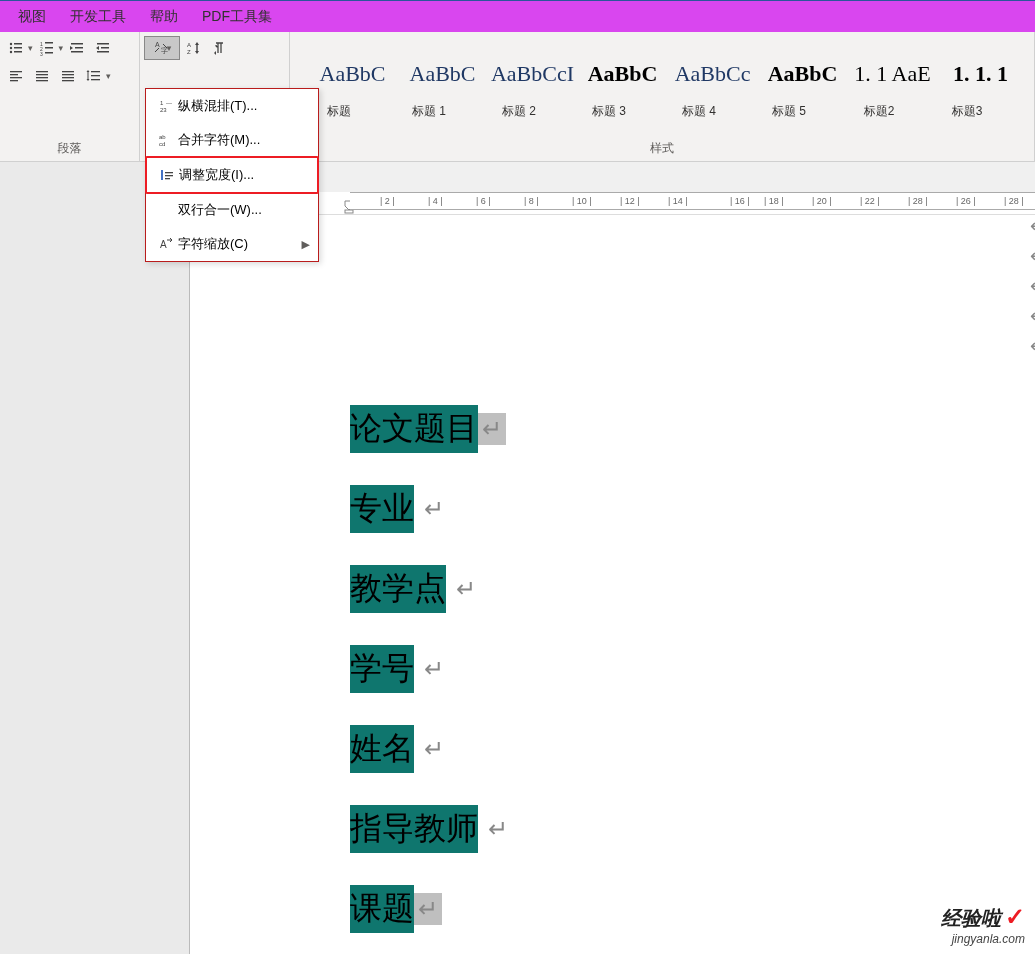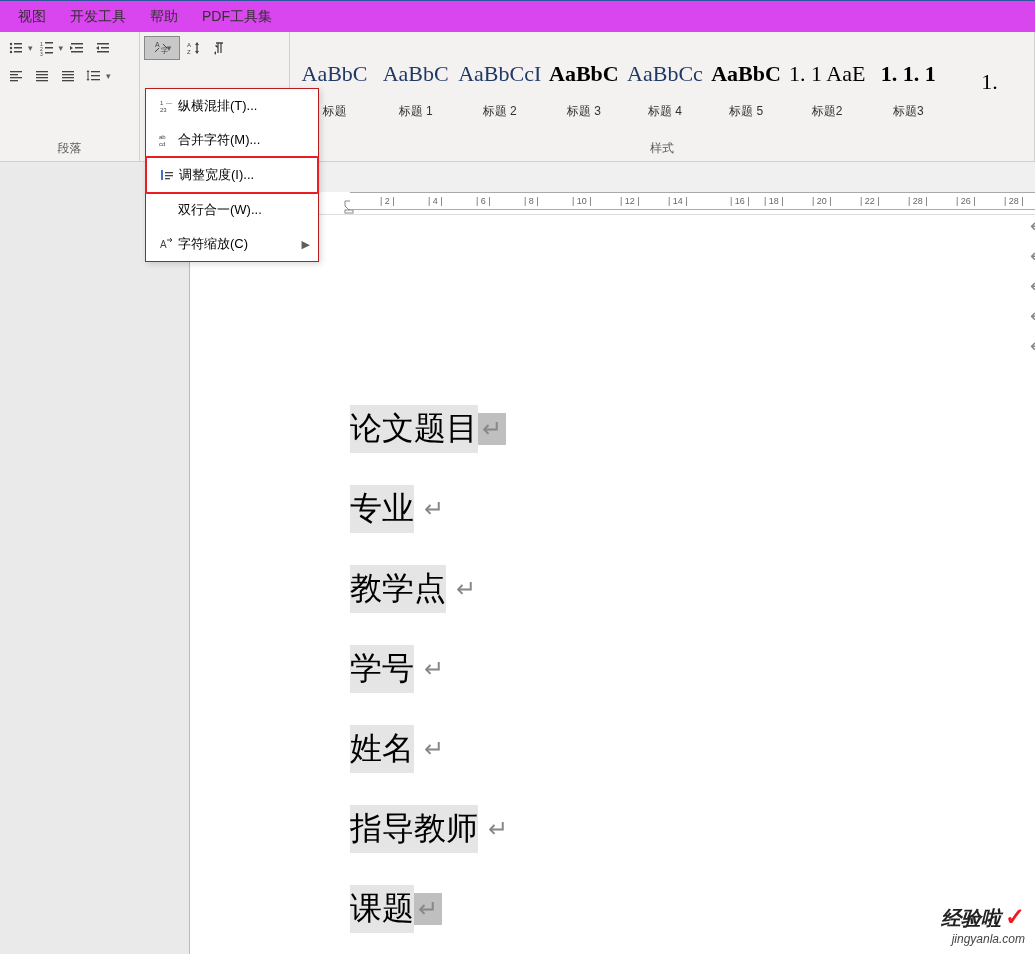--- a/index.html
+++ b/index.html
@@ -88,20 +88,21 @@
       padding: 4px 2px;
     }
     .style-preview {
       font-family: "Times New Roman", serif;
       font-size: 22px;
       color: #1f3864;
       height: 42px;
       display: flex;
       align-items: center;
       white-space: nowrap;
+      margin-left: 27px;
     }
     .style-preview.black { color: #000; }
     .style-preview.bold { font-weight: bold; }
     .style-name {
       font-size: 12px;
       color: #323130;
       padding-top: 8px;
     }
     .dropdown-menu {
       position: absolute;
@@ -213,21 +214,21 @@
       flex-direction: column;
       gap: 32px;
     }
     .doc-line {
       display: flex;
       align-items: center;
       font-family: "SimSun", serif;
       font-size: 32px;
     }
     .sel {
-      background: #e5e5e5;
+      background: #0f766e;
       padding: 2px 0;
     }
     .pm-inline {
       color: #888;
       font-size: 24px;
       padding-left: 10px;
     }
     .pm-box {
       background: #bfbfbf;
       padding: 2px 4px;

